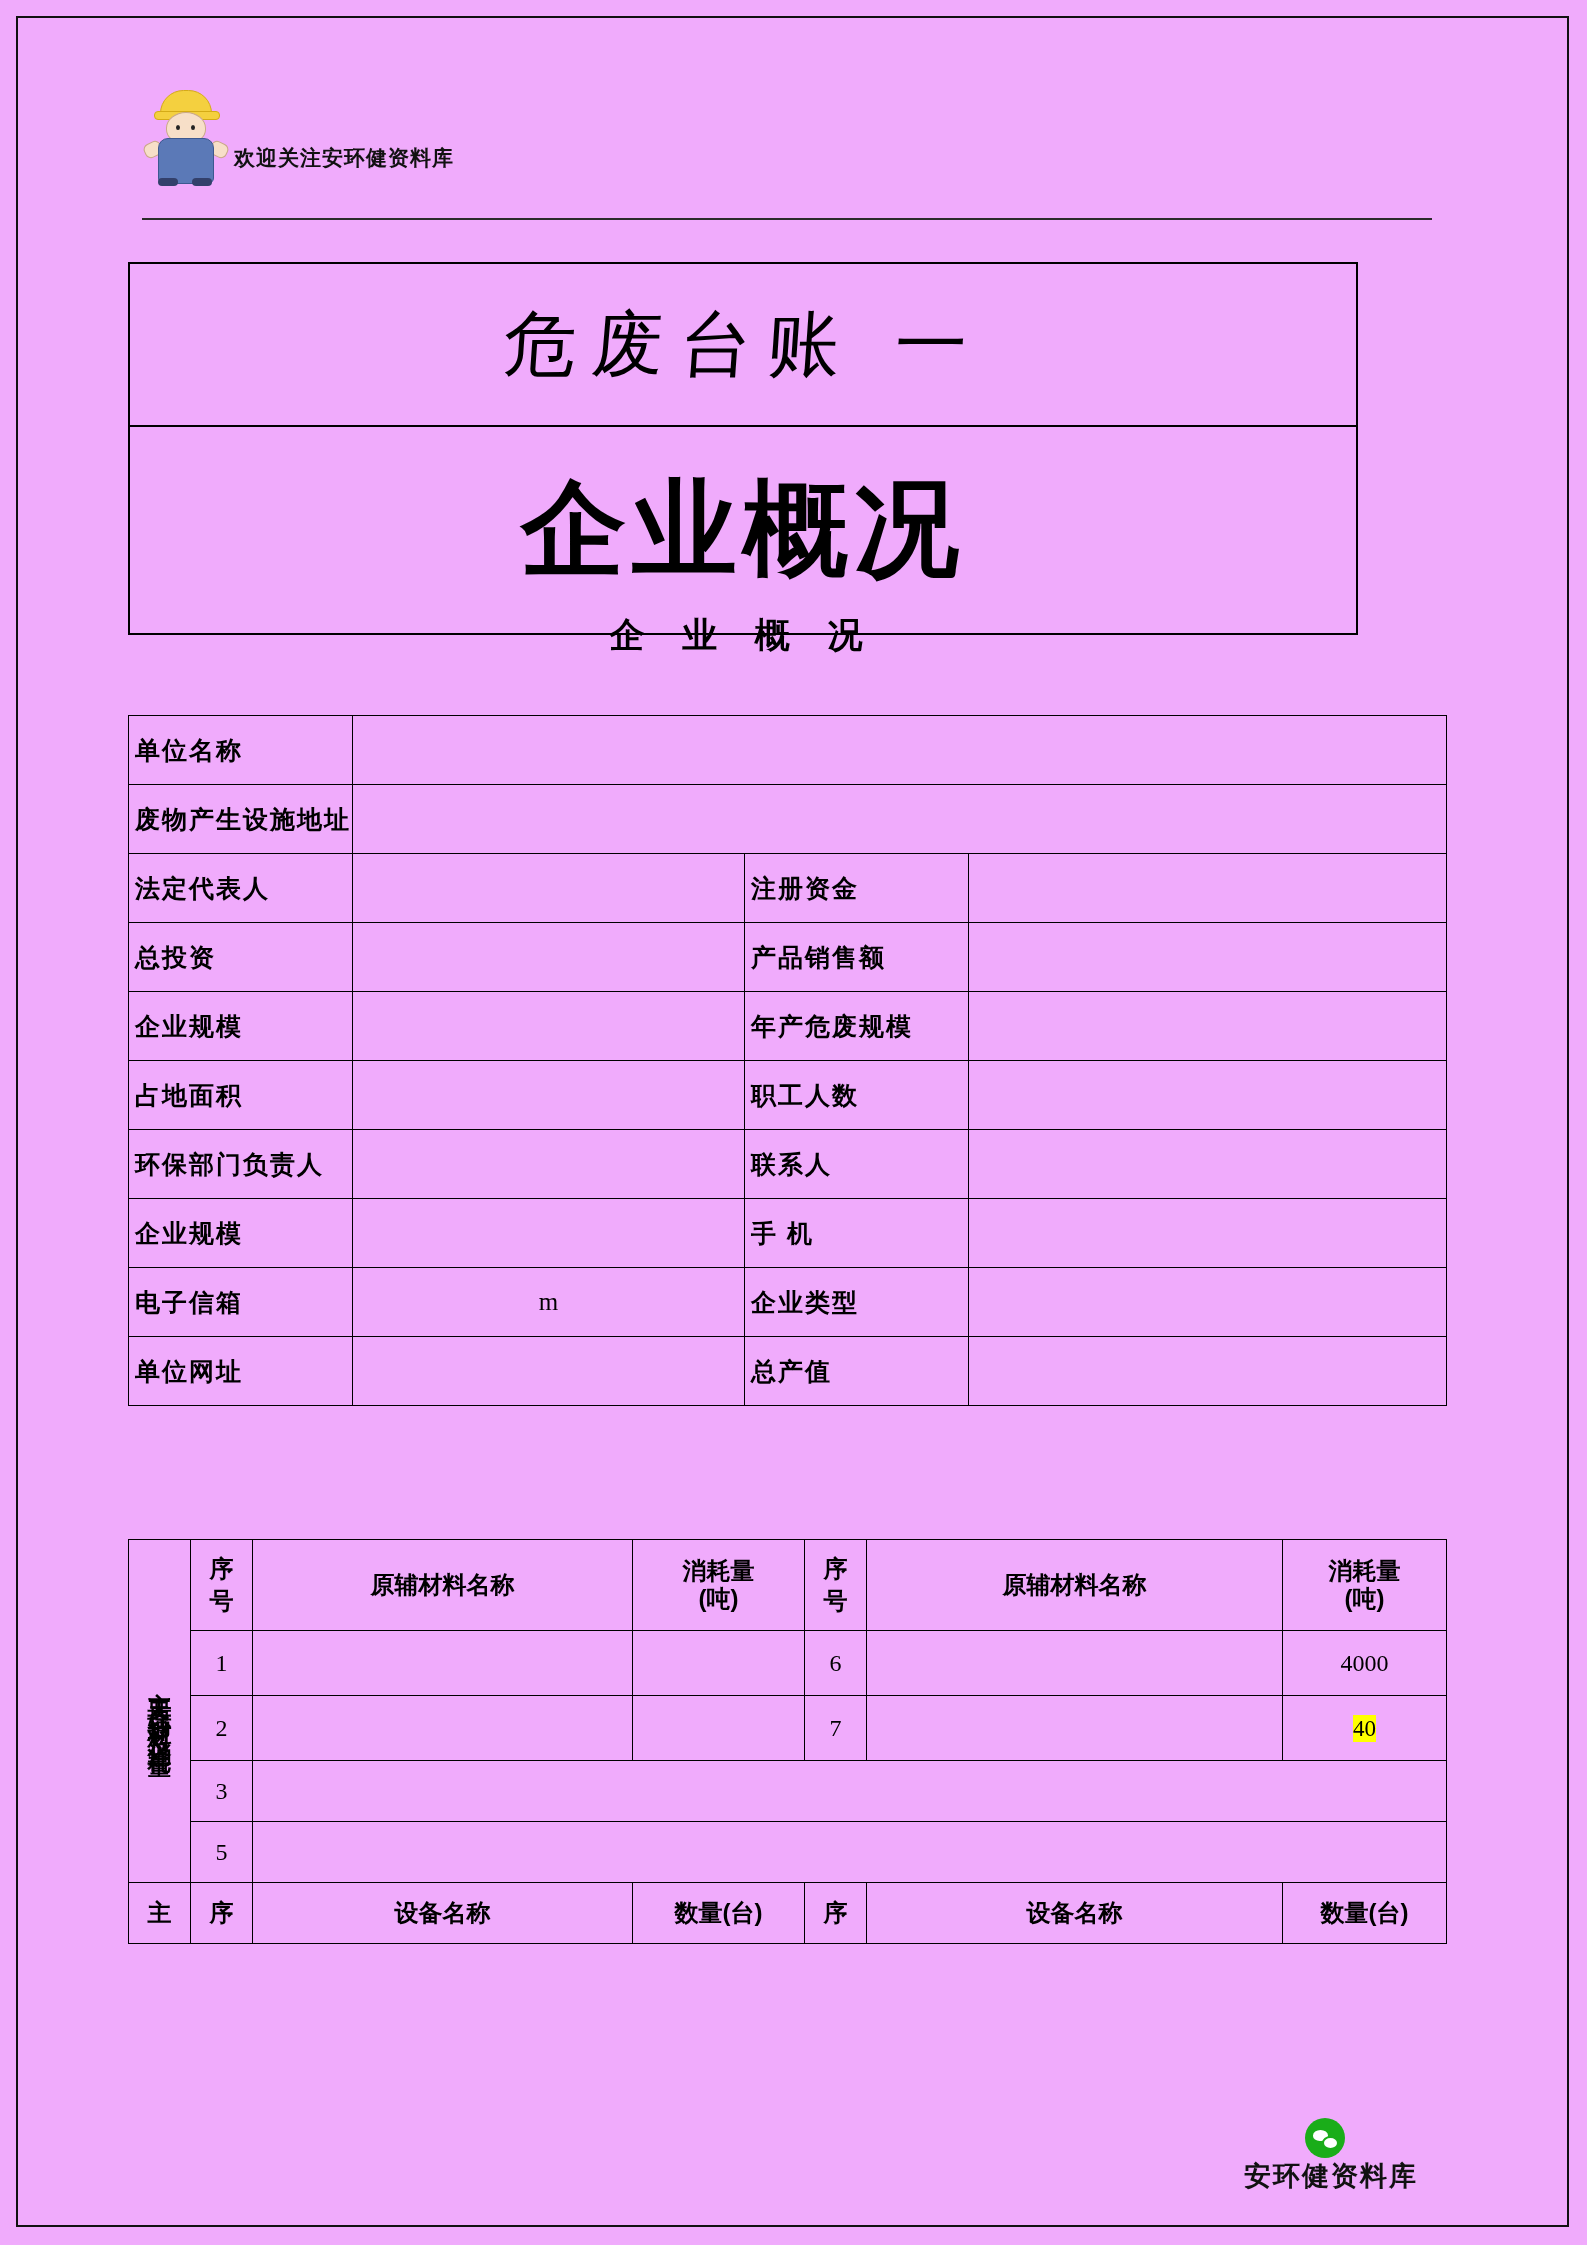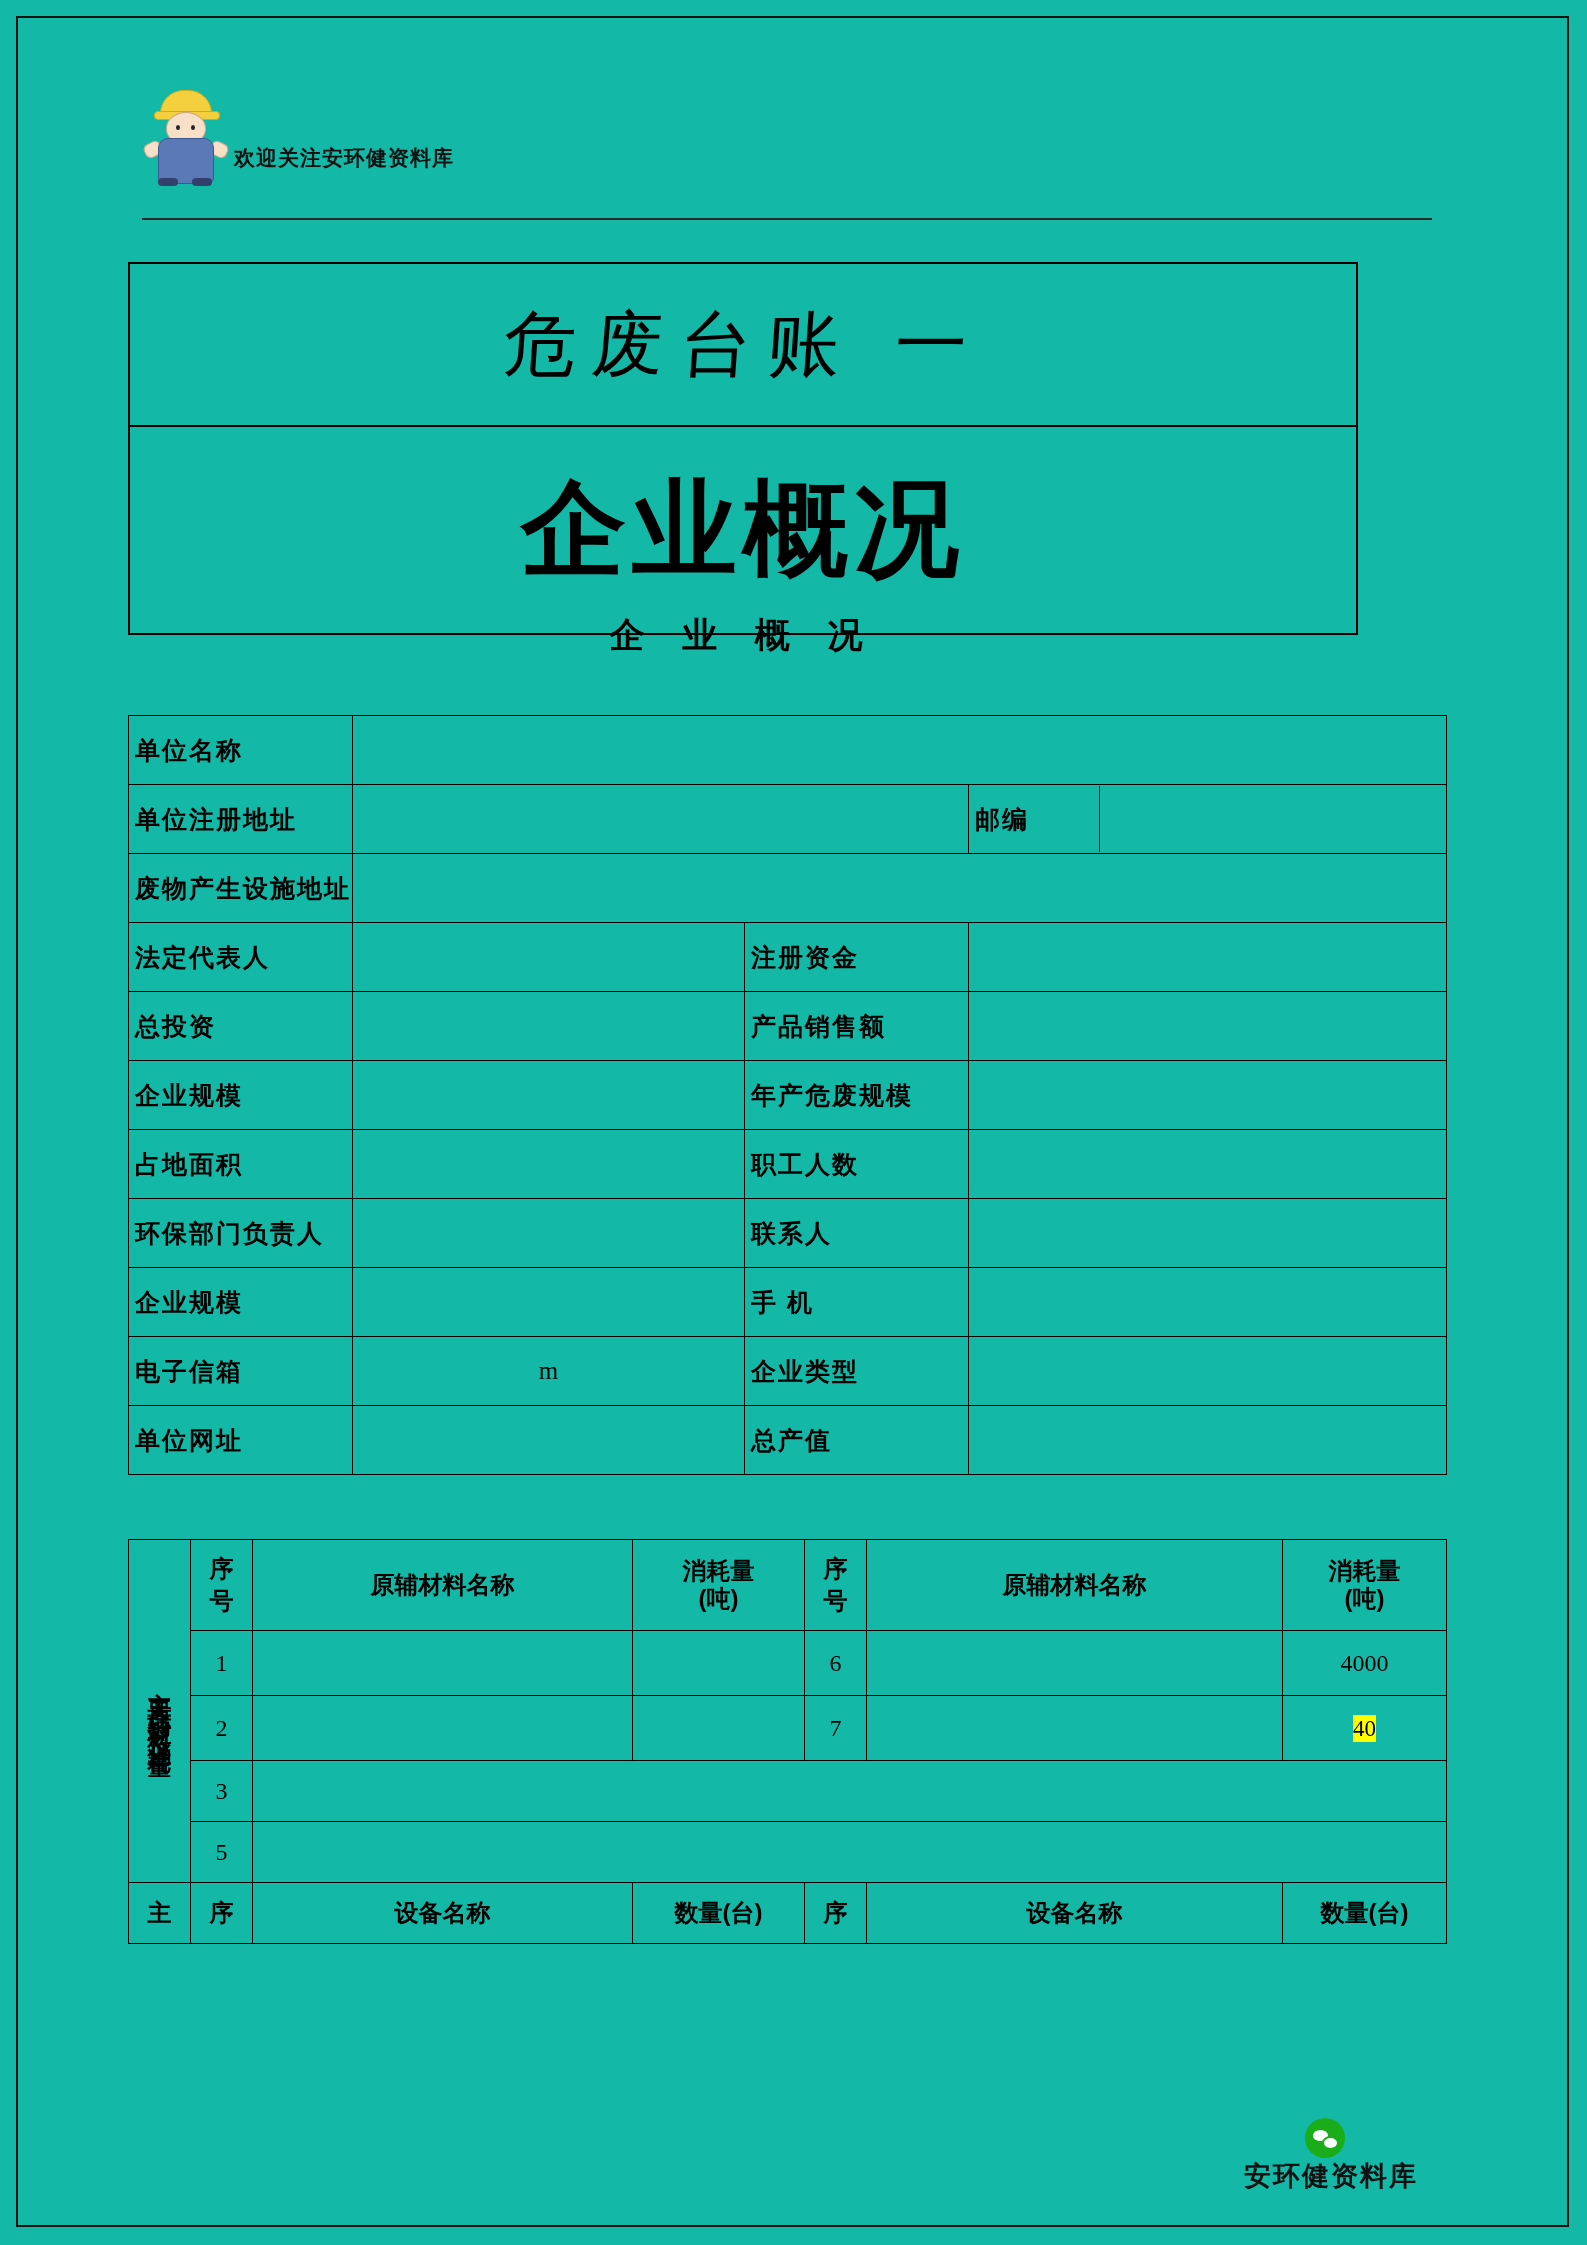--- a/index.html
+++ b/index.html
@@ -14,21 +14,21 @@
     font-family: "Liberation Sans", sans-serif;
     color: #000;
   }
 
   
   .page {
     position: absolute;
     left: 0; top: 0;
     width: 1587px;
     height: 2245px;
-    background: #14b8a6;
+    background: #f0abfc;
     overflow: hidden;
   }
   .page-border {
     position: absolute;
     left: 16px; top: 16px;
     width: 1553px; height: 2211px;
     border: 2px solid #111;
     box-sizing: border-box;
     pointer-events: none;
   }
@@ -297,34 +297,20 @@
       <col style="width:392px">
       <col style="width:224px">
       <col style="width:478px">
     </colgroup>
     <tbody>
       <tr>
         <td class="lbl">单位名称</td>
         <td class="val" colspan="3"></td>
       </tr>
       <tr>
-        <td class="lbl">单位注册地址</td>
-        <td class="val" colspan="2"></td>
-        <td style="padding:0">
-          <table style="border-collapse:collapse;width:100%;table-layout:fixed">
-            <tbody>
-                <tr>
-              <td class="lbl" style="border:none;border-right:1px solid #000;width:118px;height:66px">邮编</td>
-              <td class="val" style="border:none;height:66px"></td>
-            </tr>
-          </tbody>
-            </table>
-        </td>
-      </tr>
-      <tr>
         <td class="lbl">废物产生设施地址</td>
         <td class="val" colspan="3"></td>
       </tr>
       <tr>
         <td class="lbl">法定代表人</td>
         <td class="val"></td>
         <td class="lbl">注册资金</td>
         <td class="val"></td>
       </tr>
       <tr>

